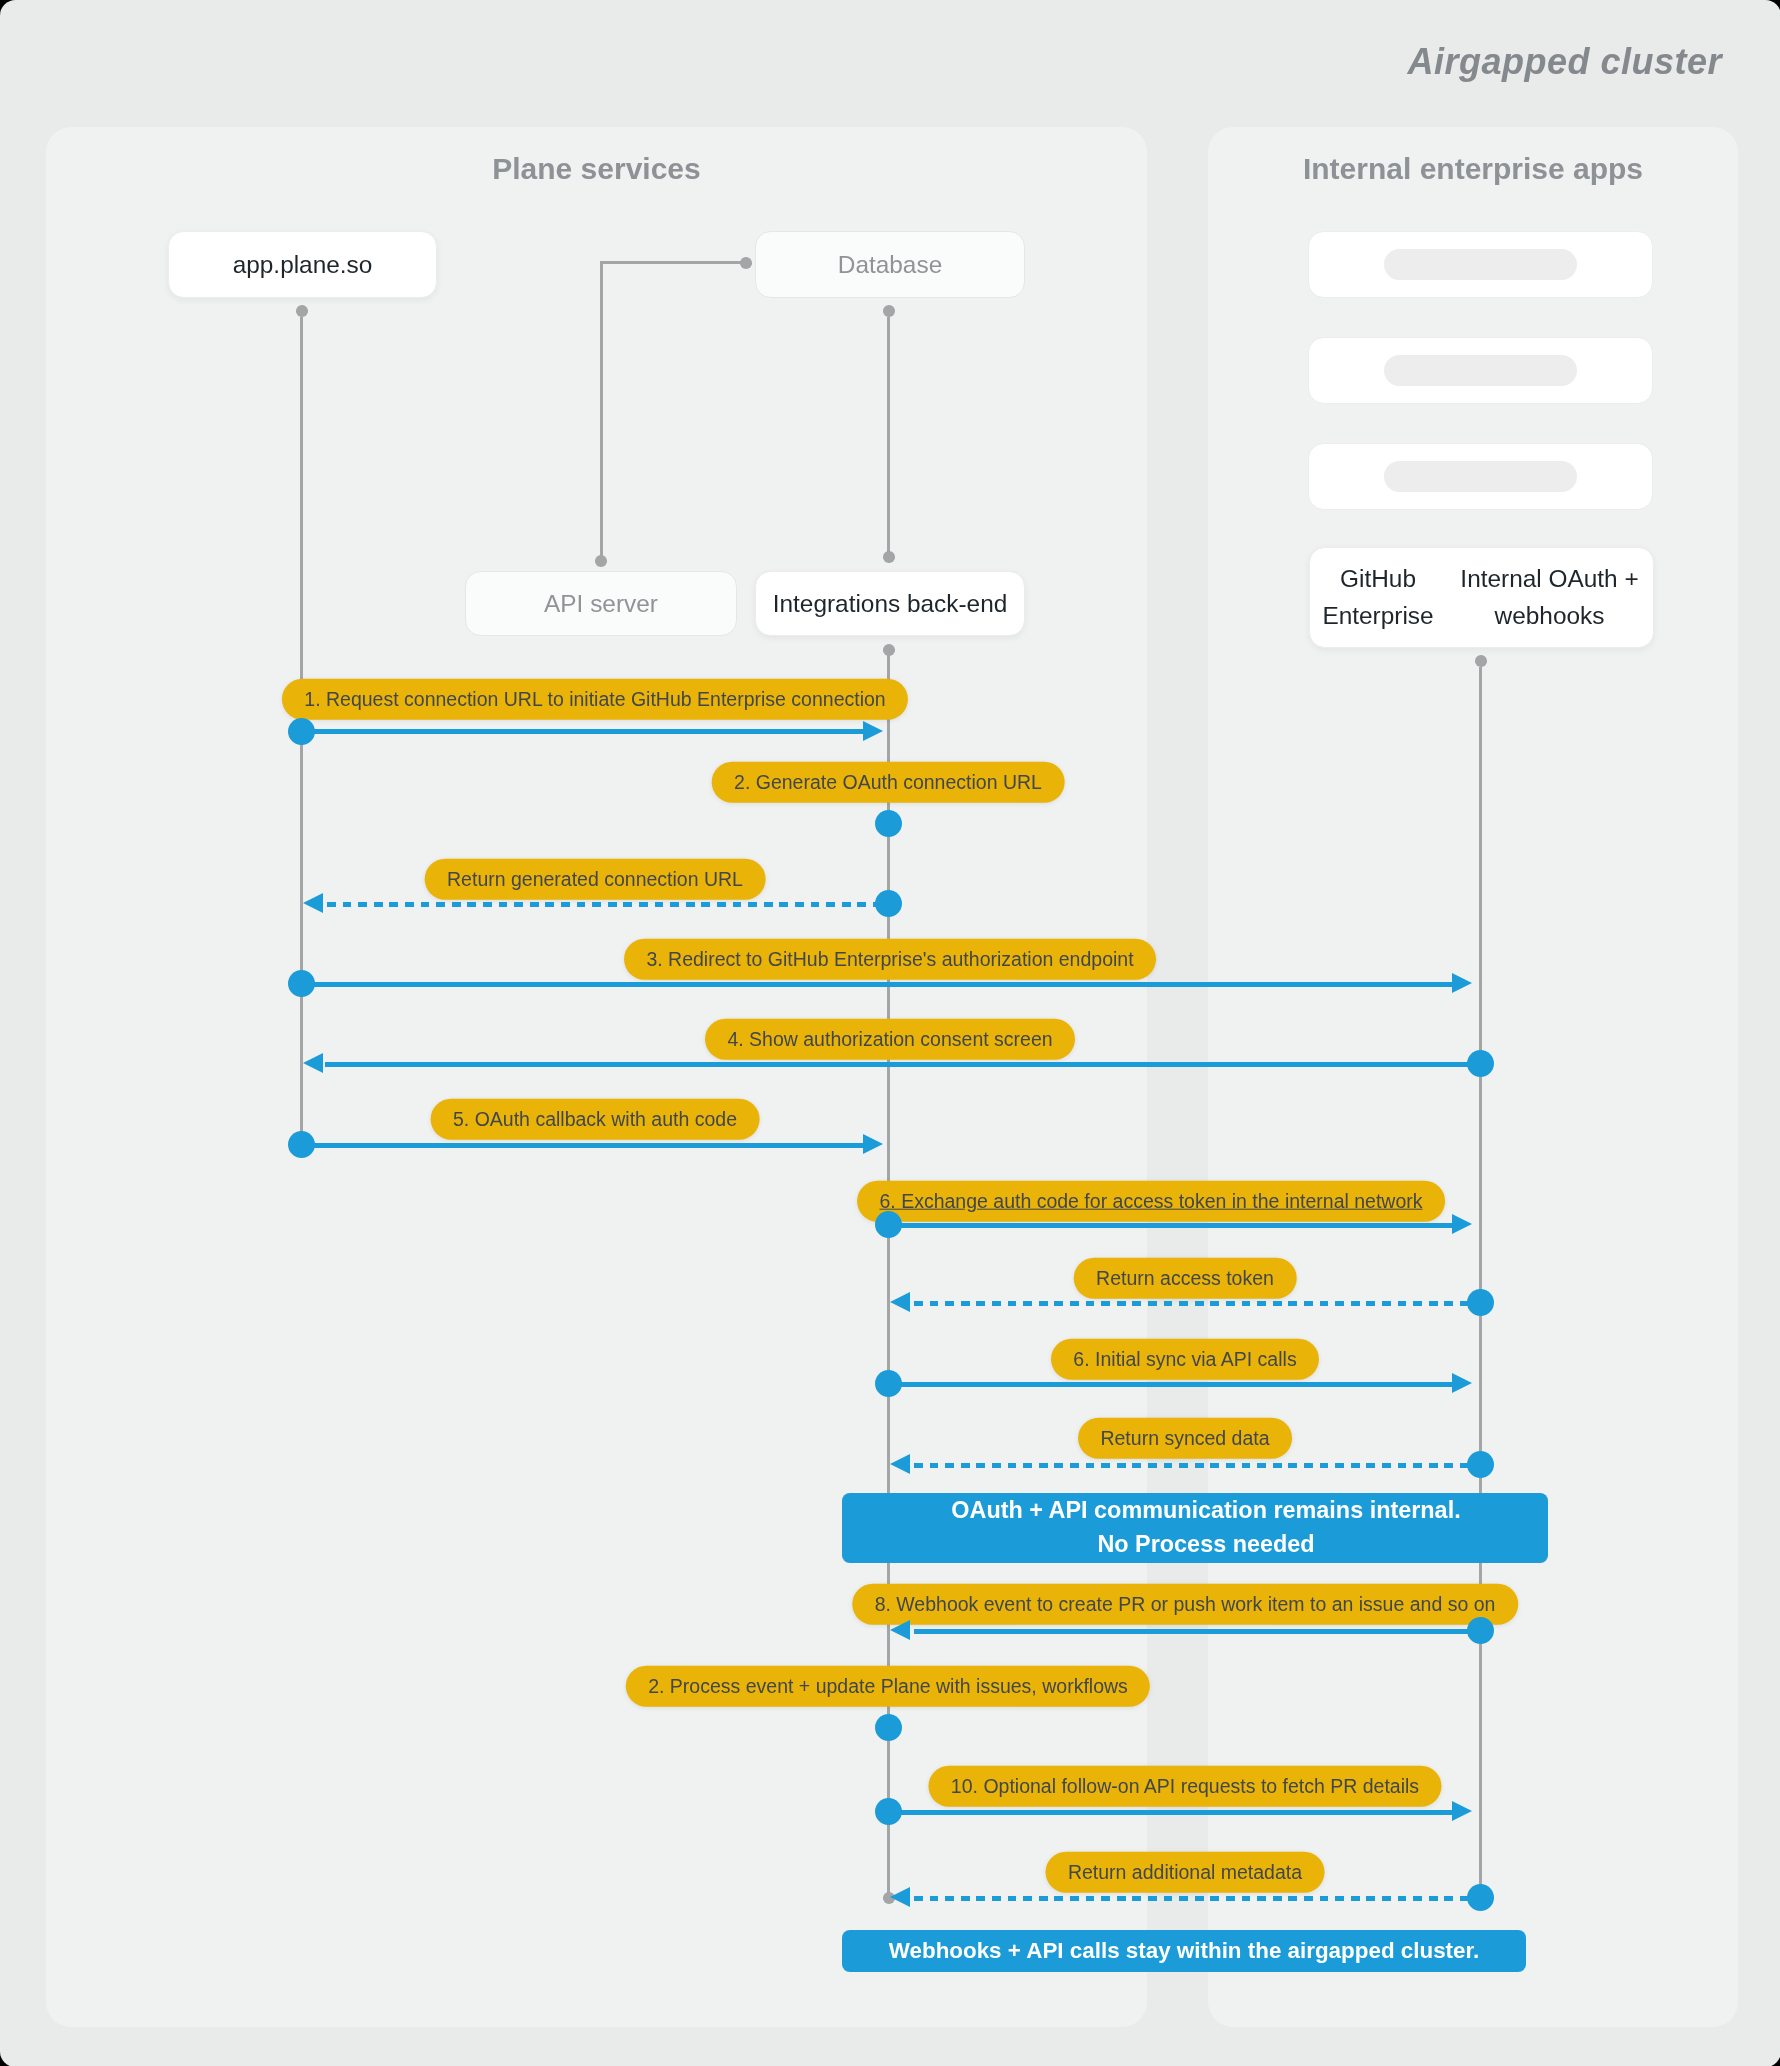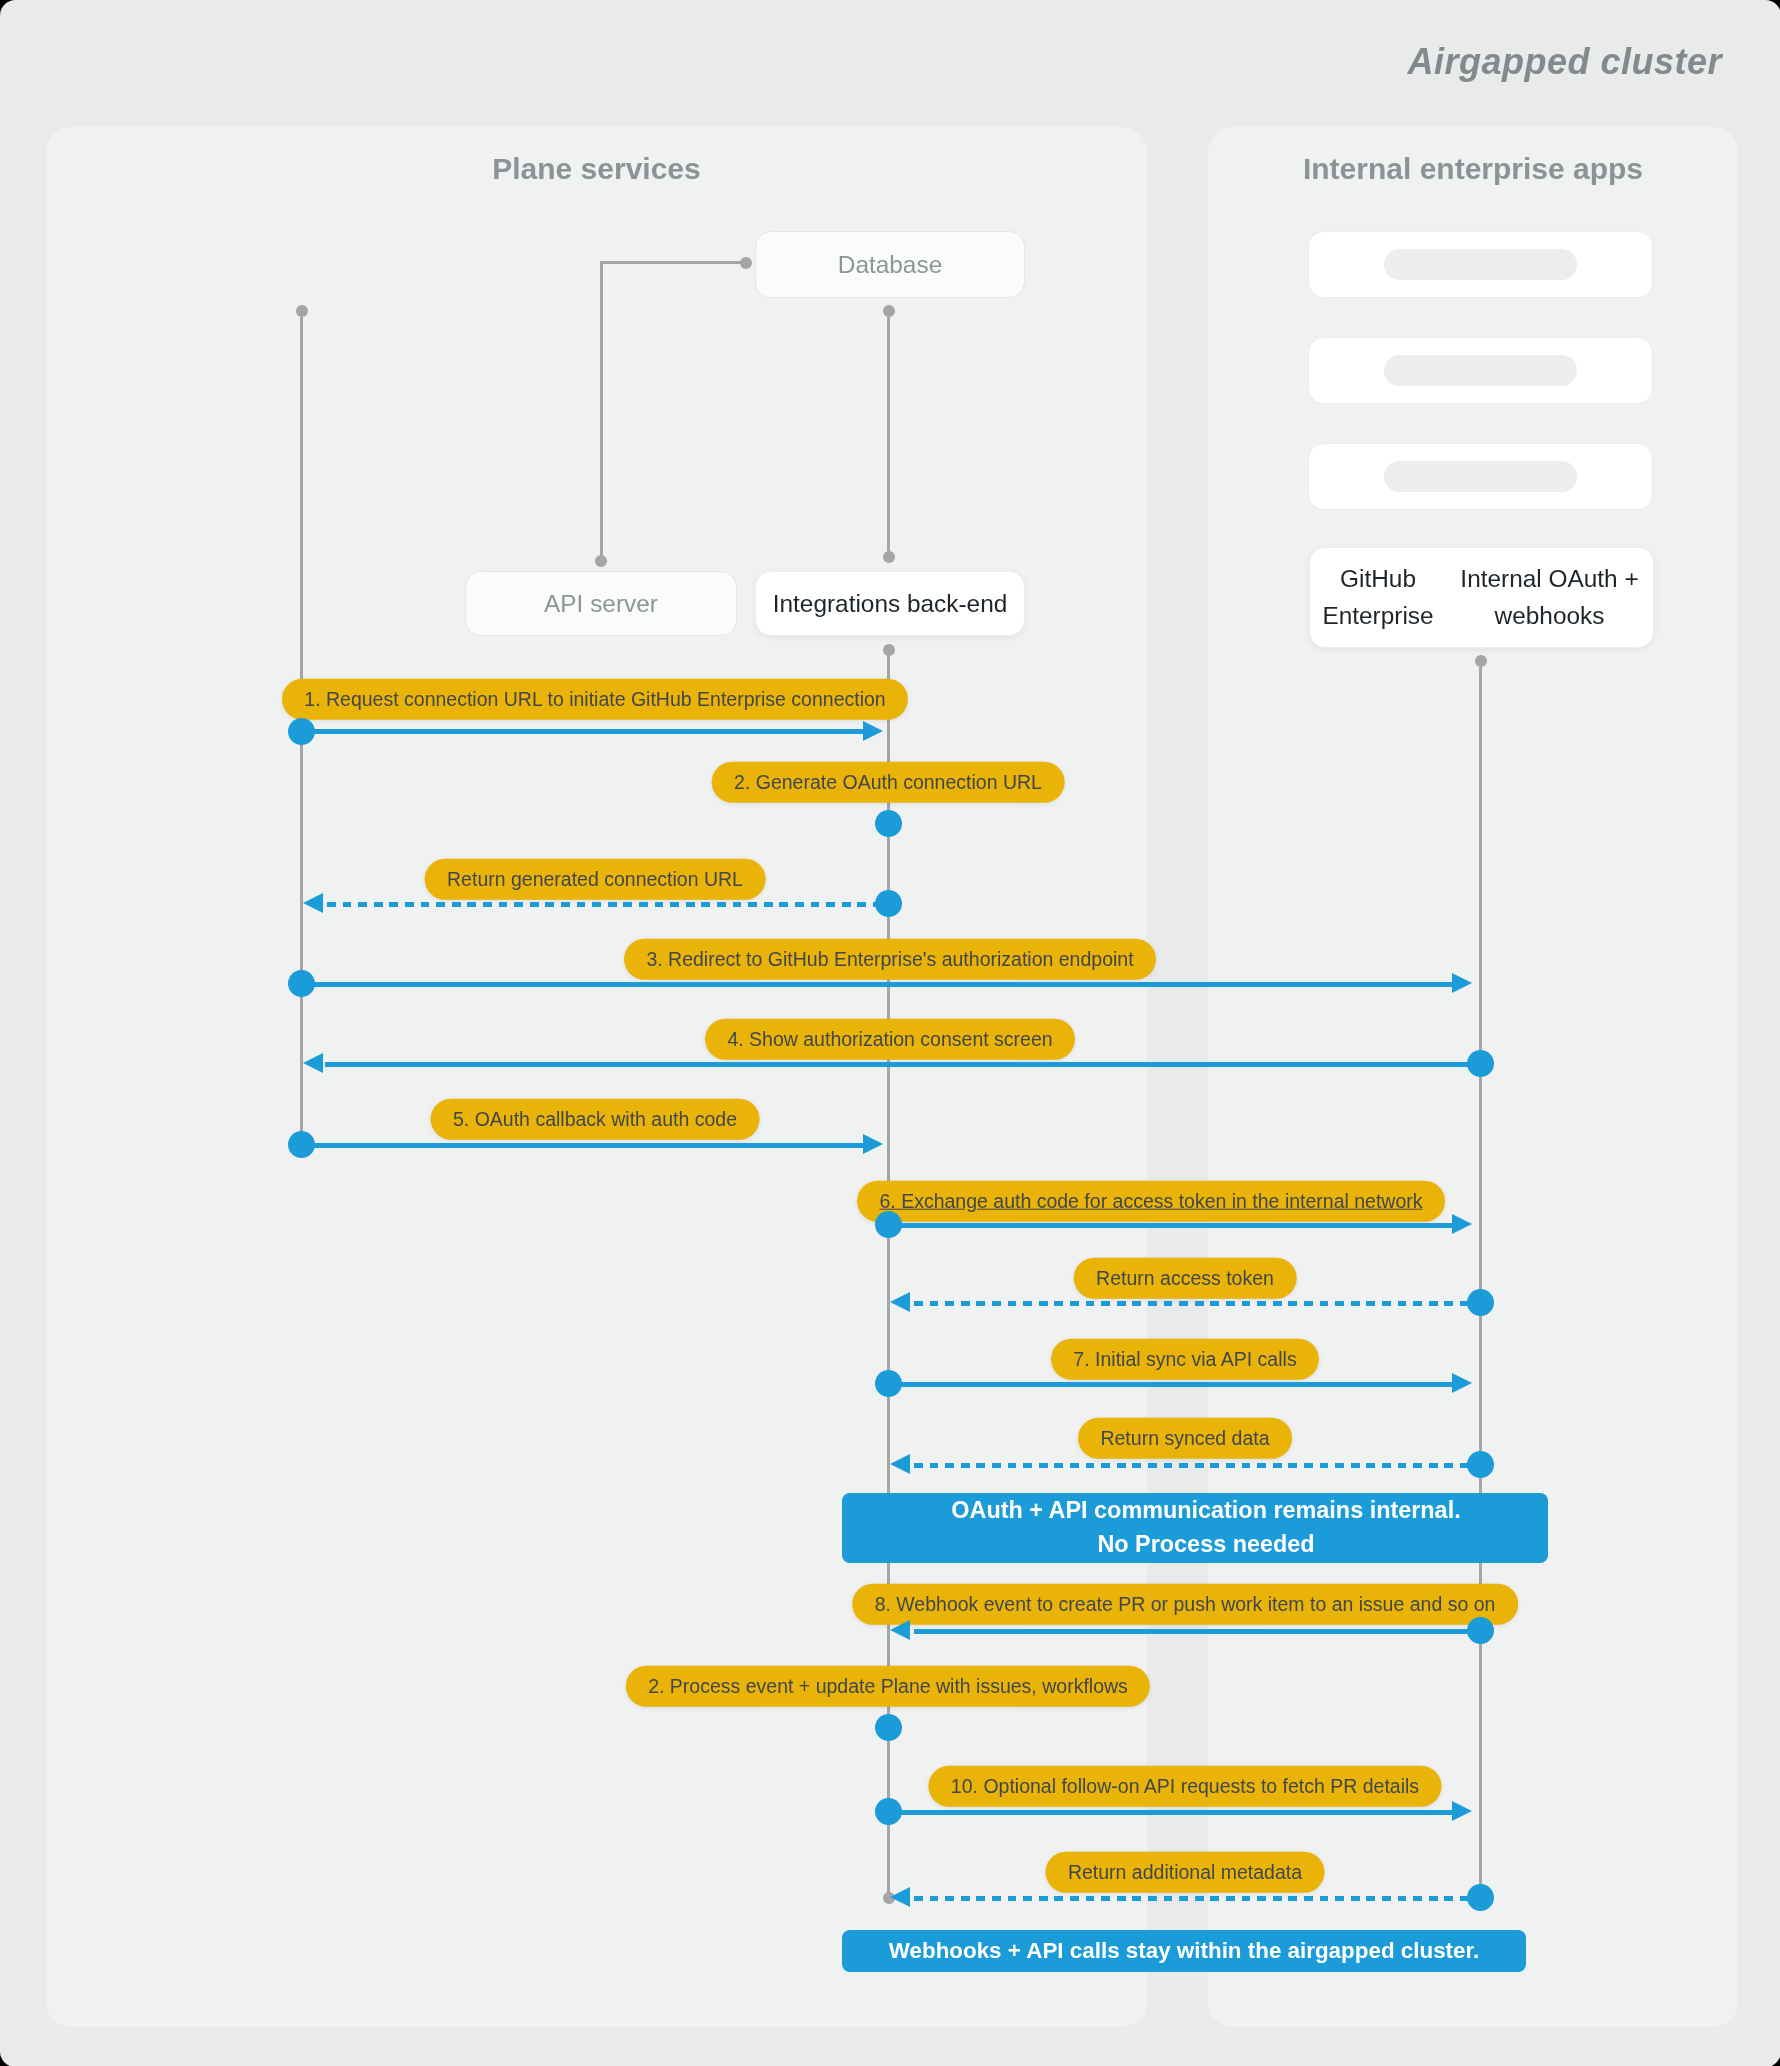--- a/index.html
+++ b/index.html
@@ -46,20 +46,23 @@
   <div class="gline" style="left:887px;top:317px;width:2.9px;height:240px;"></div>
   <div class="gdot" style="left:883px;top:551px;"></div>
 
   <div class="gdot" style="left:883px;top:644px;"></div>
   <div class="gline" style="left:887px;top:655px;width:2.9px;height:1242px;"></div>
 
   <div class="gdot" style="left:1475px;top:655px;"></div>
   <div class="gline" style="left:1479px;top:667px;width:2.9px;height:1231px;"></div>
   <div class="gdot" style="left:883px;top:1892px;"></div>
 
+  <div class="actor prominent" style="left:168px;top:231px;width:267px;height:65px;">
+      <span>app.plane.so</span>
+    </div>
   <div class="actor muted" style="left:755px;top:231px;width:268px;height:65px;">
       <span>Database</span>
     </div>
   <div class="actor muted" style="left:465px;top:571px;width:270px;height:63px;">
       <span>API server</span>
     </div>
   <div class="actor prominent" style="left:755px;top:571px;width:268px;height:63px;">
       <span>Integrations back-end</span>
     </div>
   <div class="actor prominent" style="left:1309px;top:547px;width:343px;height:99px;line-height:1.5;flex-direction:row;">
@@ -108,21 +111,21 @@
   <div class="pill" style="left:1151px;top:1201px;text-decoration:underline;">6. Exchange auth code for access token in the internal network</div>
   <div class="aline" style="left:888px;top:1223px;width:567px;"></div>
   <div class="head-r" style="left:1452px;top:1214px;"></div>
   <div class="bdot" style="left:875px;top:1211px;"></div>
 
   <div class="pill" style="left:1185px;top:1278px;">Return access token</div>
   <div class="aline dashed" style="left:914px;top:1301px;width:567px;"></div>
   <div class="head-l" style="left:890px;top:1292px;"></div>
   <div class="bdot" style="left:1467px;top:1289px;"></div>
 
-  <div class="pill" style="left:1185px;top:1359px;">7. Initial sync via API calls</div>
+  <div class="pill" style="left:1185px;top:1359px;">6. Initial sync via API calls</div>
   <div class="aline" style="left:888px;top:1382px;width:567px;"></div>
   <div class="head-r" style="left:1452px;top:1373px;"></div>
   <div class="bdot" style="left:875px;top:1370px;"></div>
 
   <div class="pill" style="left:1185px;top:1438px;">Return synced data</div>
   <div class="aline dashed" style="left:914px;top:1463px;width:567px;"></div>
   <div class="head-l" style="left:890px;top:1454px;"></div>
   <div class="bdot" style="left:1467px;top:1451px;"></div>
 
   <div class="banner" style="top:1493px;height:70px;font-size:23.4px;line-height:1.45;padding-left:22px;">

